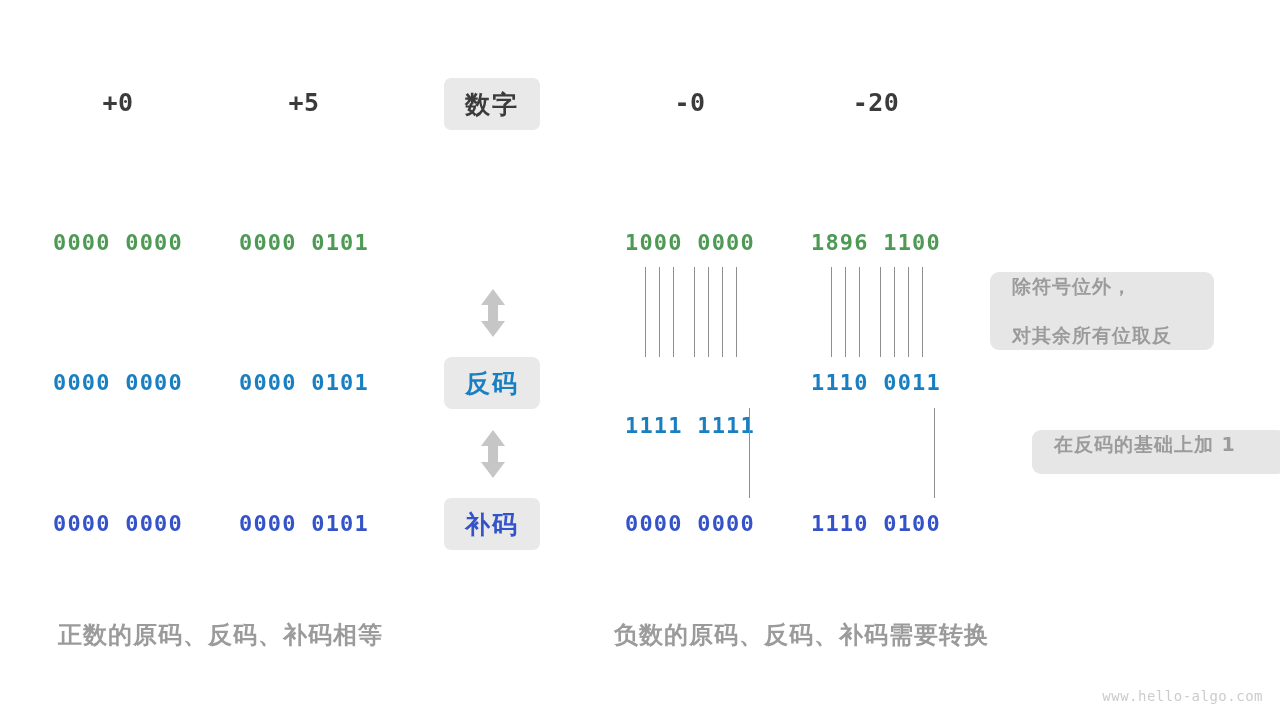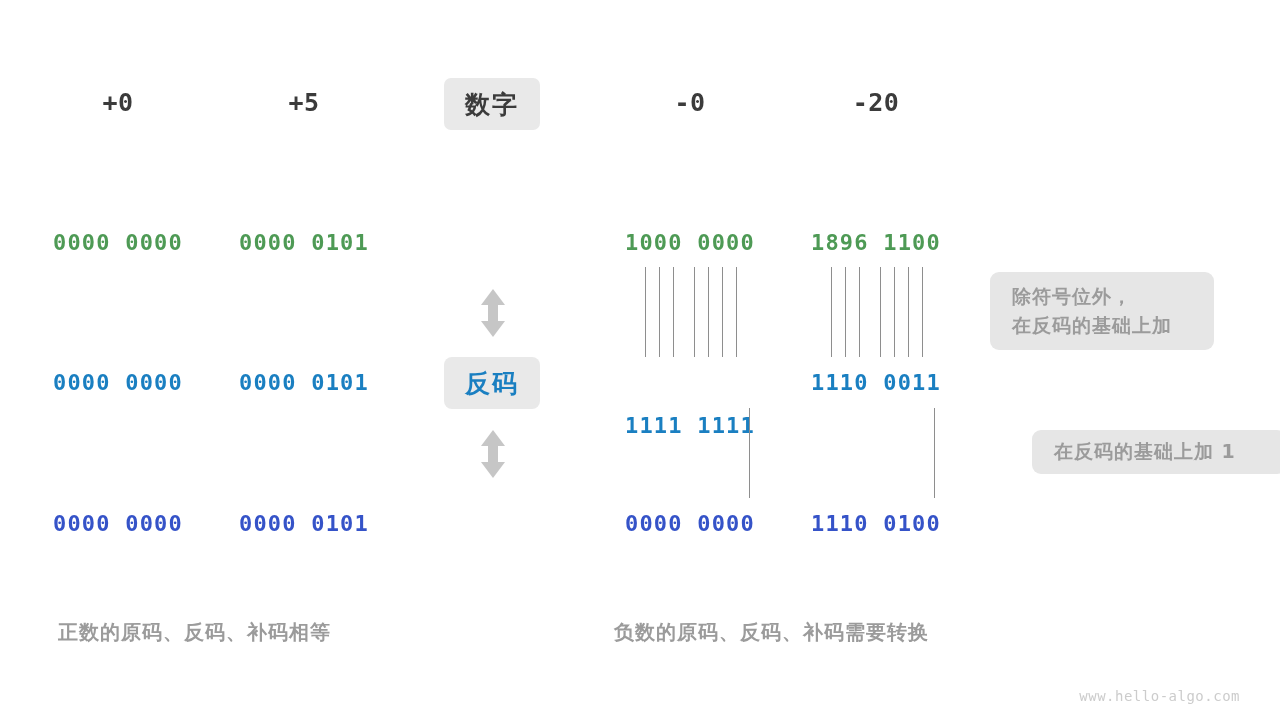--- a/index.html
+++ b/index.html
@@ -86,38 +86,38 @@
   .note {
     position: absolute;
     background: #e6e6e6;
     border-radius: 9px;
     color: #9b9b9b;
     font-size: 19px;
     font-weight: bold;
     letter-spacing: 1px;
     display: flex;
     flex-direction: column;
-    justify-content: center;
+    justify-content: space-between;
     padding: 0 22px;
     box-sizing: border-box;
     line-height: 1.55;
   }
 
   
   .caption {
     position: absolute;
     color: #9b9b9b;
-    font-size: 20px;
+    font-size: 24px;
     font-weight: bold;
     letter-spacing: 1px;
     white-space: pre;
   }
   .watermark {
     position: absolute;
-    right: 40px;
+    right: 17px;
     bottom: 16px;
     color: #cccccc;
     font-family: "DejaVu Sans Mono", "Liberation Mono", monospace;
     font-size: 14px;
     letter-spacing: 0.5px;
   }
 </style>
 </head>
 <body>
 
@@ -149,20 +149,21 @@
   <div class="abs chip chip-fanma" style="top:357px;">反码</div>
 
   <div class="abs bits c-blue" style="left:620px; top:370px; width:140px;margin-top:43px;">1111 1111</div>
 
   <div class="abs bits c-blue" style="left:806px; top:370px; width:140px;">1110 0011</div>
 
   <div class="abs bits c-indigo" style="left:48px; top:511px; width:140px;">0000 0000</div>
 
   <div class="abs bits c-indigo" style="left:234px; top:511px; width:140px;">0000 0101</div>
 
+  <div class="abs chip chip-buma" style="top:498px;">补码</div>
 
   <div class="abs bits c-indigo" style="left:620px; top:511px; width:140px;">0000 0000</div>
 
   <div class="abs bits c-indigo" style="left:806px; top:511px; width:140px;">1110 0100</div>
 
   <div class="vline" style="left:645px; top:267px; height:90px;"></div>
   <div class="vline" style="left:659px; top:267px; height:90px;"></div>
   <div class="vline" style="left:673px; top:267px; height:90px;"></div>
   <div class="vline" style="left:694px; top:267px; height:90px;"></div>
   <div class="vline" style="left:708px; top:267px; height:90px;"></div>
@@ -187,21 +188,21 @@
   </div>
 
   <div class="dbl-arrow" style="top:429px;">
     <svg width="30" height="50" viewBox="0 0 30 50">
       <polygon points="15,1 27,17 20,17 20,33 27,33 15,49 3,33 10,33 10,17 3,17" fill="#c6c6c6"></polygon>
     </svg>
   </div>
 
   <div class="note" style="left:990px; top:272px; width:224px; height:78px;">
     <div>除符号位外，</div>
-    <div>在反码的基础上加</div>
+    <div>对其余所有位取反</div>
   </div>
 
   <div class="note" style="left:1032px; top:430px; width:254px; height:44px;">
     <div>在反码的基础上加 1</div>
   </div>
 
   <div class="caption" style="left:58px; top:619px;">正数的原码、反码、补码相等</div>
 
   <div class="caption" style="left:614px; top:619px;">负数的原码、反码、补码需要转换</div>
 

